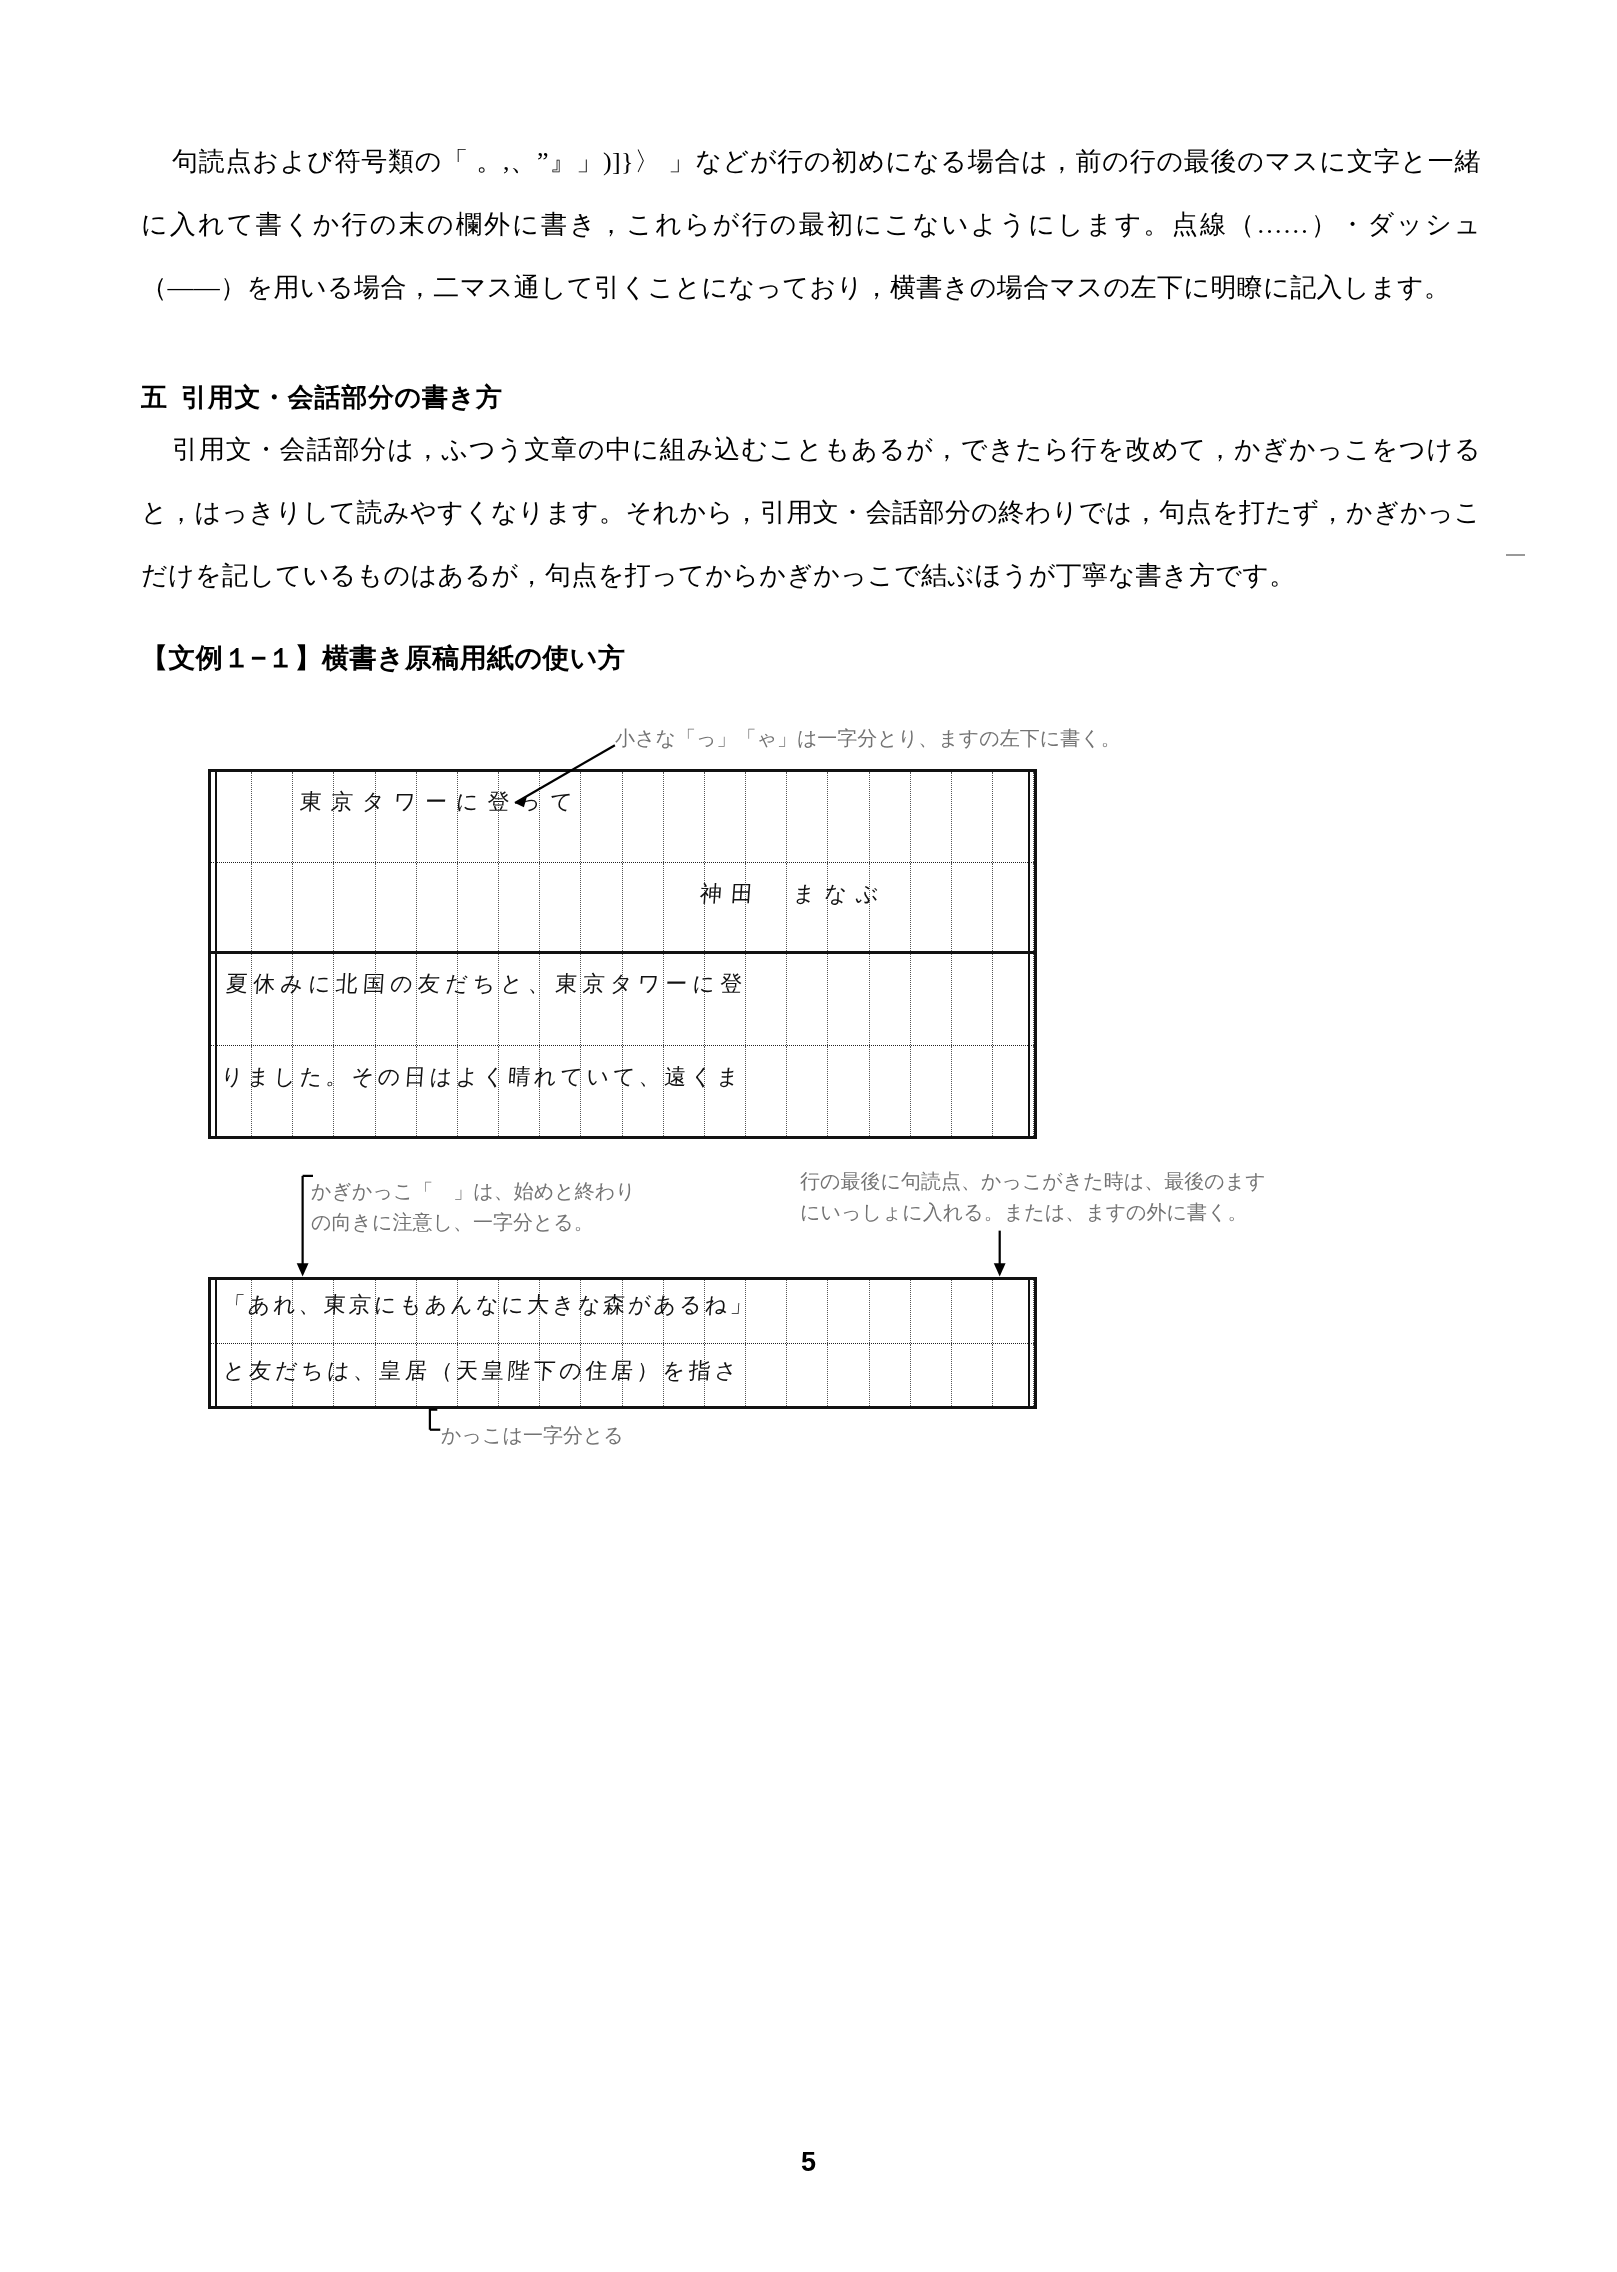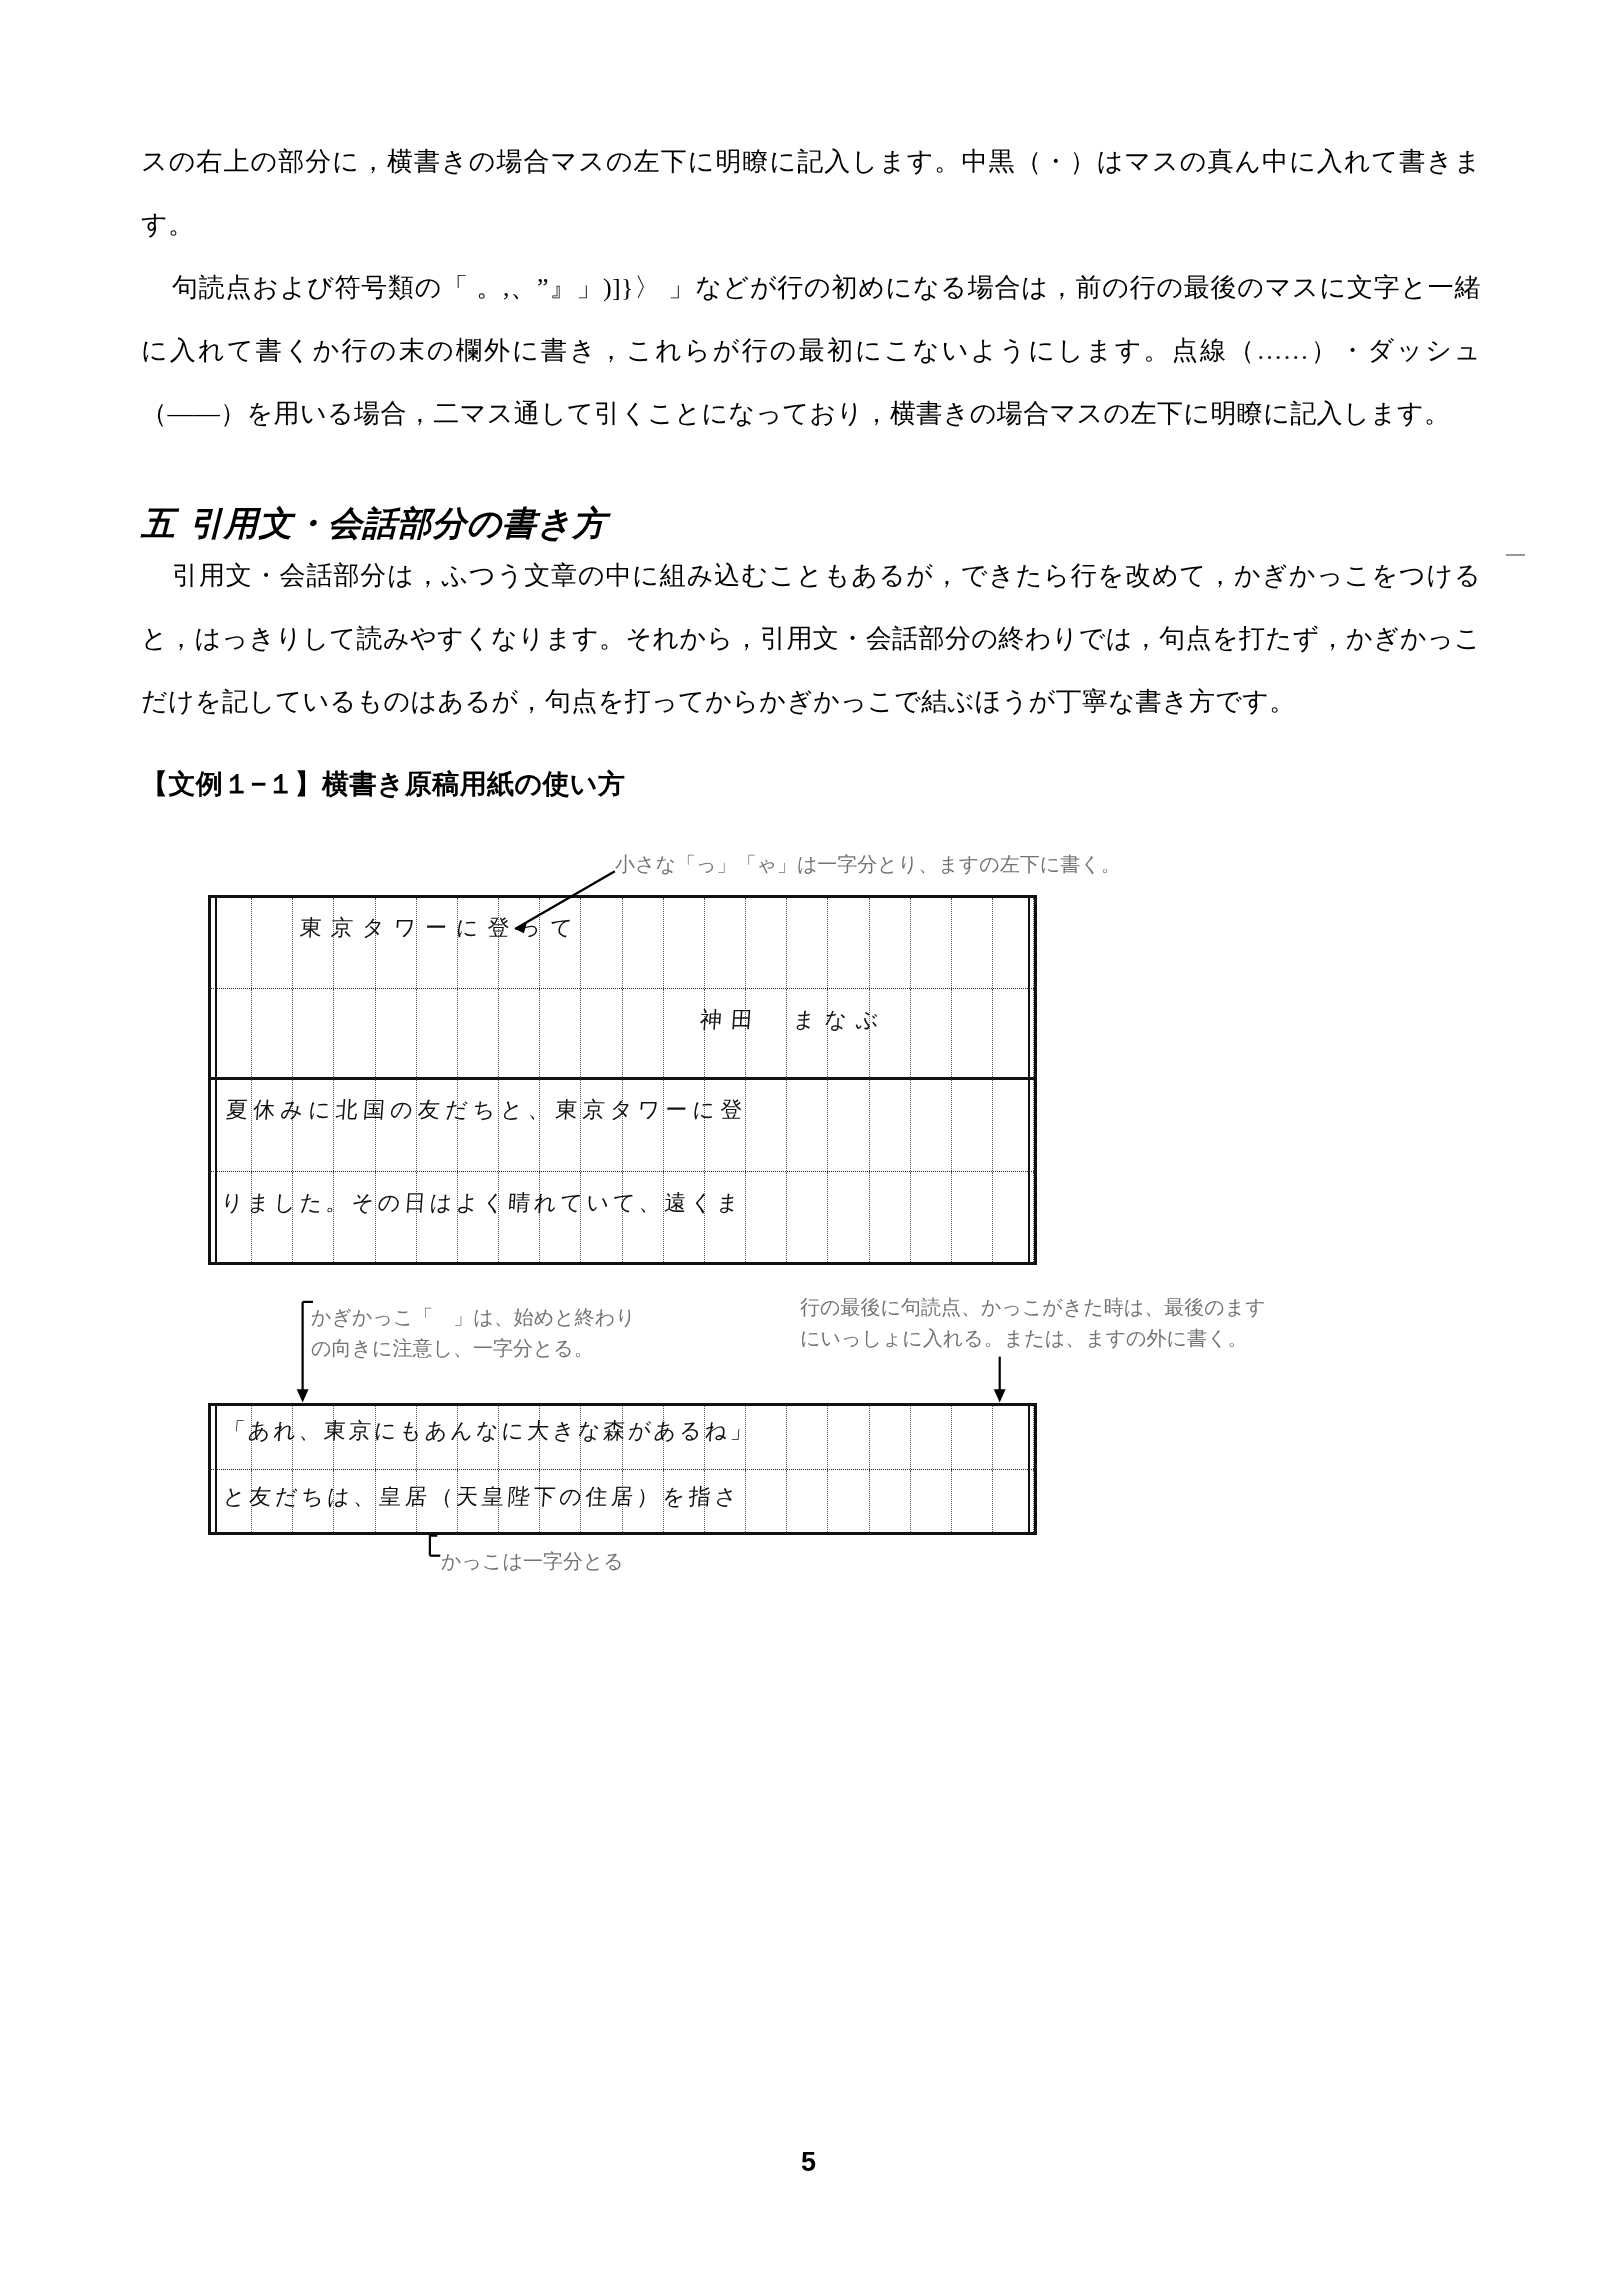--- a/index.html
+++ b/index.html
@@ -38,26 +38,25 @@
     text-align: justify;
     margin: 0;
   }
   .para.indent { text-indent: 31px; }
 
   .block-gap-1 { height: 58px; }
   .block-gap-2 { height: 34px; }
 
   
   .section-heading {
-    font-size: 34px;
+    font-size: 26px;
     font-weight: bold;
     letter-spacing: 0.7px;
     margin: 0;
     line-height: 41px;
-    font-style: italic;
   }
   .section-heading .num { margin-right: 13.3px; }
 
   
   .example-caption {
     font-size: 27px;
     font-weight: bold;
     letter-spacing: 0.4px;
     margin: 0;
     line-height: 38px;
@@ -158,21 +157,20 @@
     background: #999;
   }
 </style>
 </head>
 <body>
 
 <div class="page">
 
   <div class="content">
 
-    <p class="para">スの右上の部分に，横書きの場合マスの左下に明瞭に記入します。中黒（・）はマスの真ん中に入れて書きます。</p>
 
     <p class="para indent">句読点および符号類の「 。,、”』」)]}〉 」などが行の初めになる場合は，前の行の最後のマスに文字と一緒に入れて書くか行の末の欄外に書き，これらが行の最初にこないようにします。点線（……）・ダッシュ（——）を用いる場合，二マス通して引くことになっており，横書きの場合マスの左下に明瞭に記入します。</p>
 
     <div class="block-gap-1"></div>
 
     <h2 class="section-heading">
       <span class="num">五</span><span>引用文・会話部分の書き方</span>
     </h2>
 
     <p class="para indent">引用文・会話部分は，ふつう文章の中に組み込むこともあるが，できたら行を改めて，かぎかっこをつけると，はっきりして読みやすくなります。それから，引用文・会話部分の終わりでは，句点を打たず，かぎかっこだけを記しているものはあるが，句点を打ってからかぎかっこで結ぶほうが丁寧な書き方です。</p>

